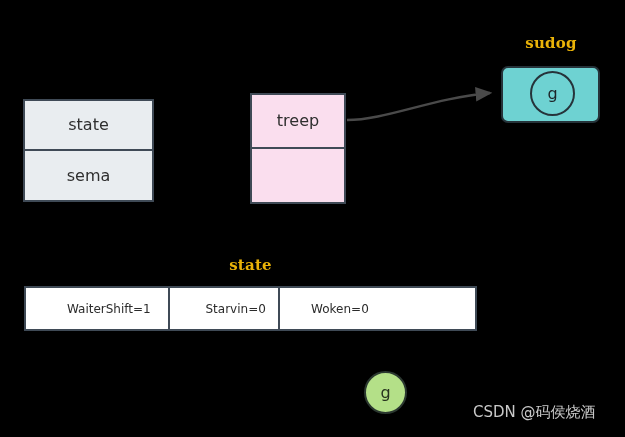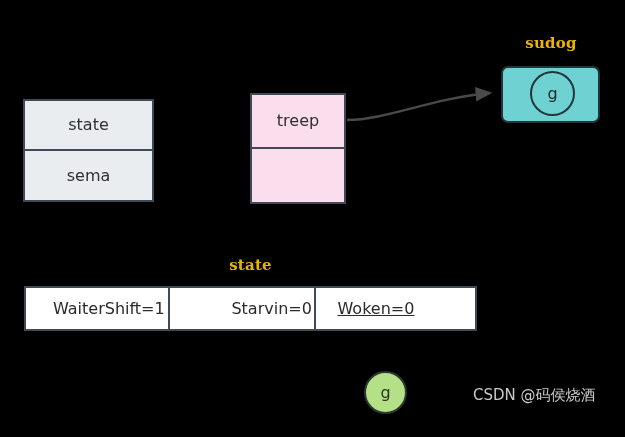--- a/index.html
+++ b/index.html
@@ -97,30 +97,30 @@
     border: 2px solid #3f4a56;
     box-sizing: border-box;
     display: flex;
     background: #ffffff;
   }
   #state-table .scell {
     box-sizing: border-box;
     display: flex;
     align-items: center;
     justify-content: center;
-    font-size: 16px;
+    font-size: 12px;
     color: #2b2b2b;
     border-right: 2px solid #3f4a56;
     white-space: nowrap;
     padding-left: 24px;
   }
   #state-table .scell:last-child { border-right: none; }
   #state-table .scell.w0 { width: 32.0%; }
-  #state-table .scell.w1 { width: 24.5%; margin-left: 36px; }
-  #state-table .scell.w2 { width: 21.5%; text-decoration: underline; }
+  #state-table .scell.w1 { width: 24.5%; }
+  #state-table .scell.w2 { width: 21.5%; }
   #state-table .scell.w3 { width: 22.0%; }
 
   
   #g-circle {
     position: absolute;
     left: 364px; top: 371px;
     width: 43px; height: 43px;
     background: #b4e088;
     border: 2px solid #2b3830;
     border-radius: 50%;
@@ -128,21 +128,21 @@
     display: flex;
     align-items: center;
     justify-content: center;
     font-size: 16px;
     color: #27321f;
   }
 
   
   #watermark {
     position: absolute;
-    left: 473px; top: 386px;
+    left: 473px; top: 403px;
     color: #c9c9c9;
     font-size: 15px;
     white-space: nowrap;
     text-align: center;
   }
 </style>
 </head>
 <body>
 
 <div id="canvas">

